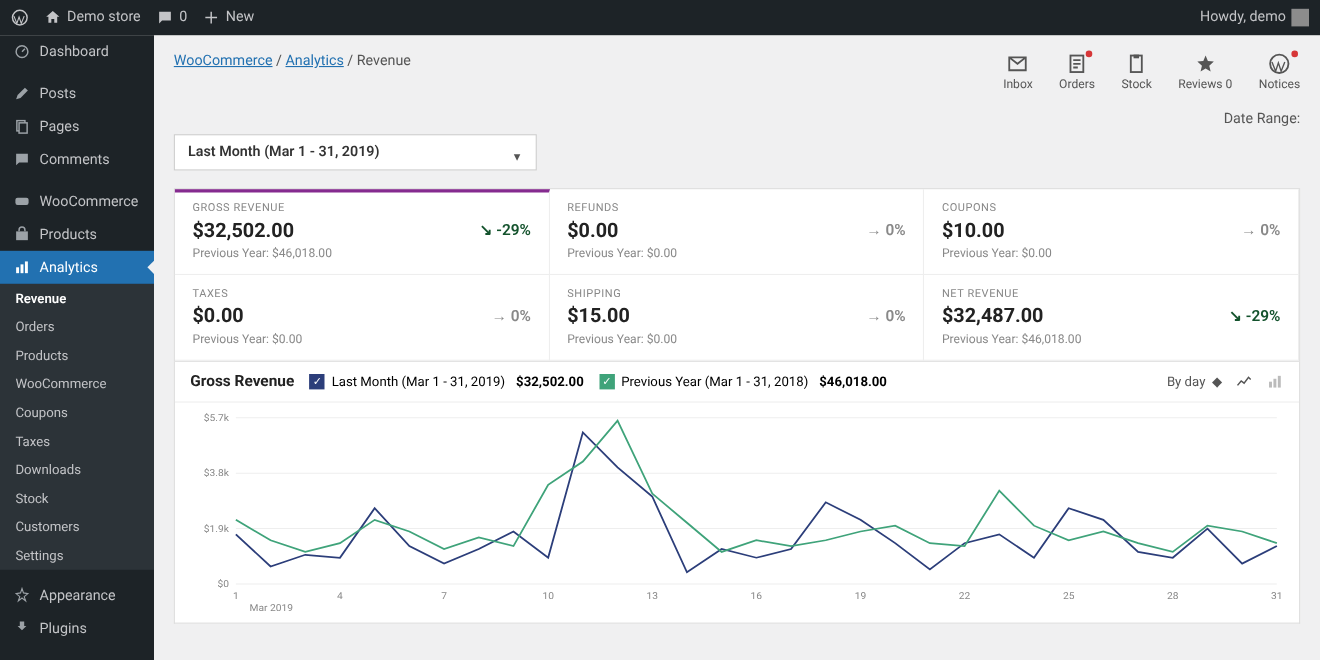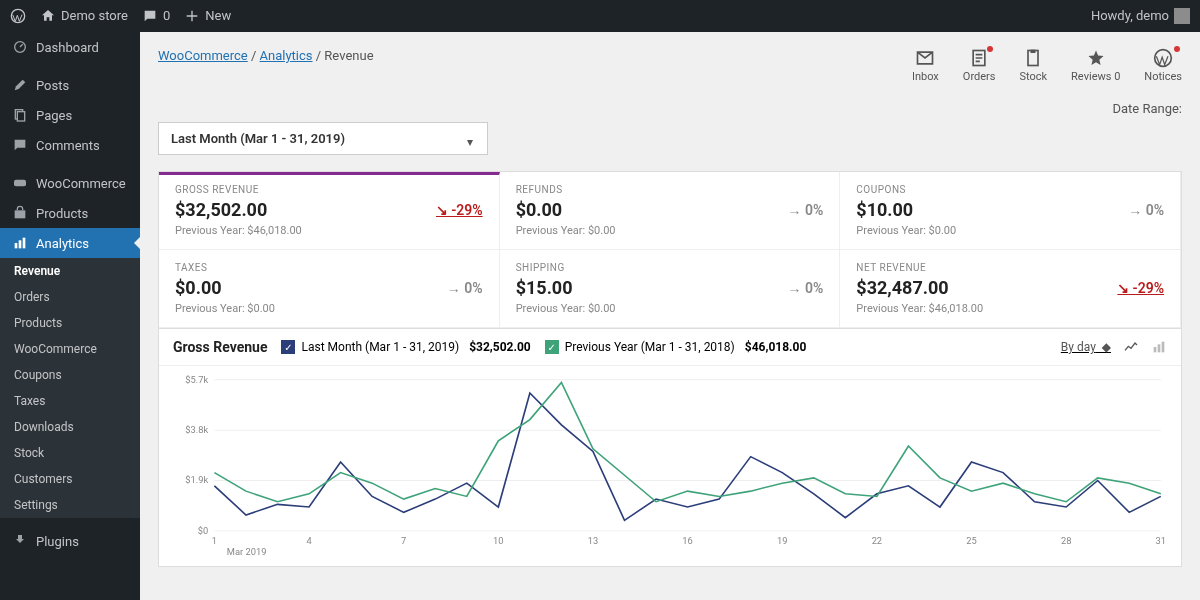--- a/index.html
+++ b/index.html
@@ -33,32 +33,32 @@
 .date-main { font-size: 13px; font-weight: 600; color: #333; }
 .date-sub { font-size: 11px; color: #888; }
 .date-picker::after { content: "▾"; position: absolute; right: 14px; top: 12px; color: #555; font-size: 12px; }
 .stats-grid { display: grid; grid-template-columns: repeat(3, 1fr); margin-top: 16px; background: #fff; border: 1px solid #ddd; }
 .stat-card { padding: 12px 16px; border-right: 1px solid #eee; border-bottom: 1px solid #eee; position: relative; }
 .stat-card.selected { border-top: 3px solid #852b8f; padding-top: 9px; }
 .stat-title { font-size: 10px; color: #888; letter-spacing: 0.5px; }
 .stat-row { display: flex; justify-content: space-between; align-items: center; margin: 4px 0; }
 .stat-value { font-size: 18px; font-weight: 700; color: #222; }
 .stat-delta { font-size: 14px; font-weight: 600; }
-.delta-down { color: #b91c1c; text-decoration: underline; }
+.delta-down { color: #14532d; }
 .delta-neutral { color: #888; }
 .stat-prev { font-size: 11px; color: #888; }
 .chart-panel { background: #fff; border: 1px solid #ddd; border-top: none; }
 .chart-header { display: flex; align-items: center; padding: 10px 14px; border-bottom: 1px solid #eee; gap: 14px; font-size: 12px; }
 .chart-title { font-size: 14px; font-weight: 700; color: #222; }
 .legend-item { display: flex; align-items: center; gap: 6px; }
 .checkbox { width: 14px; height: 14px; display: inline-flex; align-items: center; justify-content: center; color: #fff; font-size: 10px; }
 .cb-blue { background: #2c3e7a; }
 .cb-green { background: #3fa37a; }
 .legend-val { font-weight: 700; margin-left: 4px; }
-.chart-controls { margin-left: auto; display: flex; align-items: center; gap: 12px; text-decoration: underline; }
+.chart-controls { margin-left: auto; display: flex; align-items: center; gap: 12px; }
 .interval { font-size: 12px; color: #555; }
 .ctrl-icon { width: 16px; height: 16px; fill: #555; cursor: pointer; }
 .ctrl-icon.muted { fill: #bbb; }
 .chart-body { padding: 8px 14px 8px 14px; height: 200px; position: relative; }
 svg.chart { width: 100%; height: 100%; }
 .axis-text { font-size: 9px; fill: #888; }
 .gridline { stroke: #eee; stroke-width: 1; }
 </style>
 </head>
 <body>
@@ -155,20 +155,26 @@
       <div class="sub-item">Products</div>
       <div class="sub-item">WooCommerce</div>
       <div class="sub-item">Coupons</div>
       <div class="sub-item">Taxes</div>
       <div class="sub-item">Downloads</div>
       <div class="sub-item">Stock</div>
       <div class="sub-item">Customers</div>
       <div class="sub-item">Settings</div>
     </div>
     <div class="side-divider"></div>
+    <div class="side-item">
+        <svg viewBox="0 0 24 24">
+          <path d="M12 3l2 6 6 1-5 4 2 6-5-4-5 4 2-6-5-4 6-1z" fill="none" stroke="#9ca2a7" stroke-width="1.5"></path>
+        </svg>
+        <span>Appearance</span>
+      </div>
     <div class="side-item">
         <svg viewBox="0 0 24 24">
           <path d="M9 3v6H6l6 6 6-6h-3V3z"></path>
         </svg>
         <span>Plugins</span>
       </div>
 
   </div>
 
   <div class="content">

